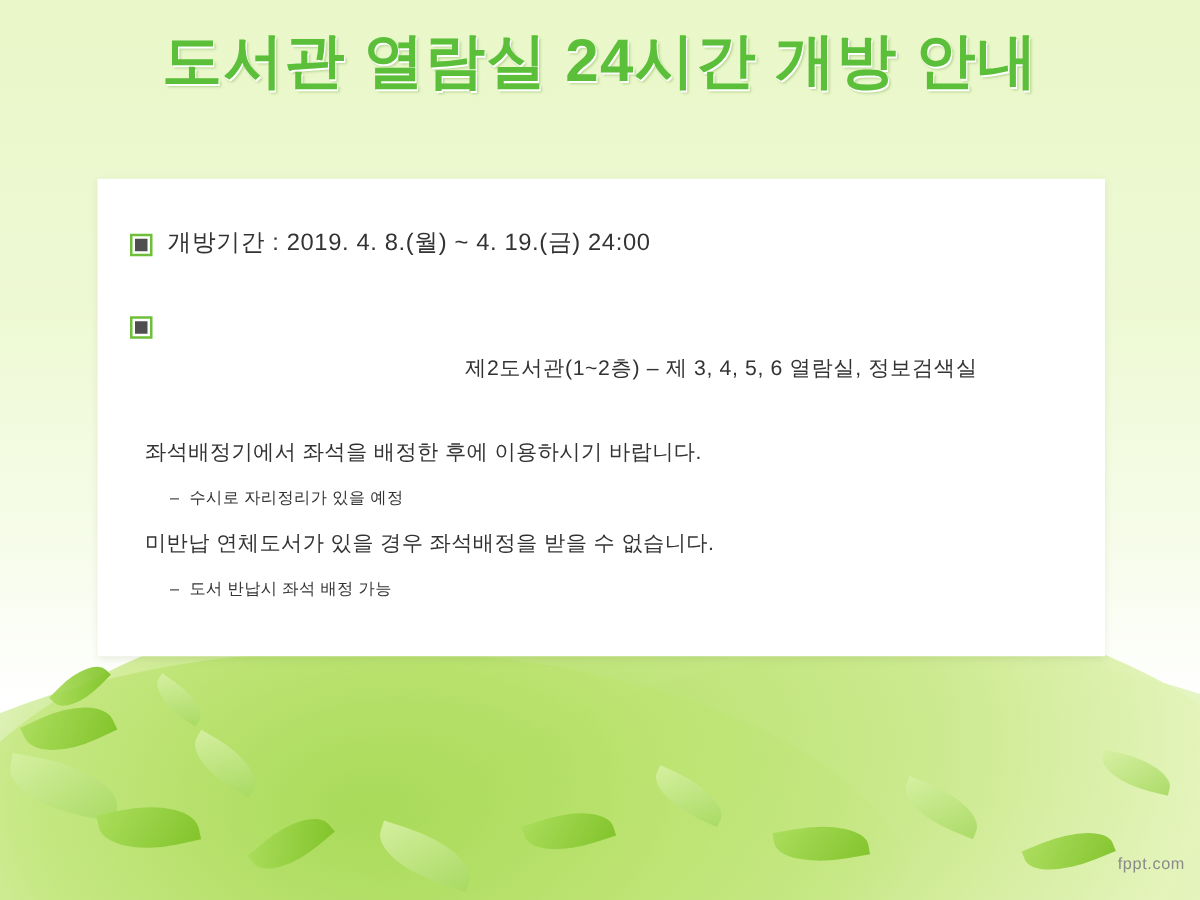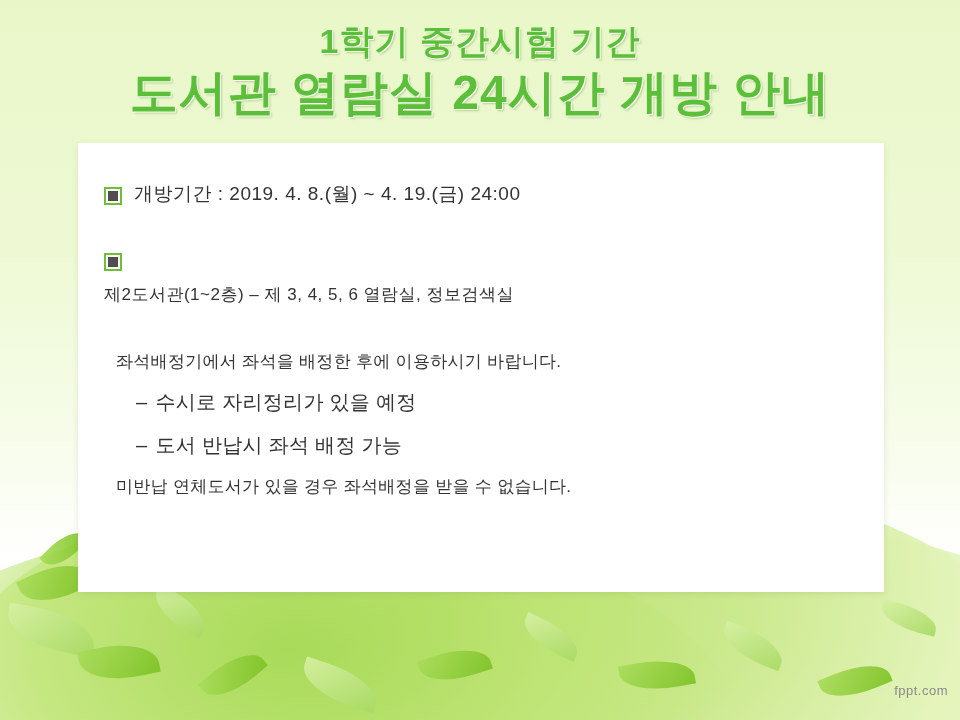--- a/index.html
+++ b/index.html
@@ -83,21 +83,21 @@
     letter-spacing: 1px;
   }
   .title-line.second {
     font-size: 48px;
   }
   .panel {
     position: absolute;
     left: 78px;
     top: 143px;
     width: 806px;
-    height: 449px;
+    height: 382px;
     background: #ffffff;
     box-shadow: 0 2px 6px rgba(120,150,90,0.18);
   }
   .panel-inner {
     padding: 38px 26px 10px 26px;
   }
   .row {
     display: flex;
     align-items: flex-start;
     margin-bottom: 6px;
@@ -125,20 +125,21 @@
     background: #6fbf3a;
   }
   .line-main {
     font-size: 19px;
     color: #333333;
     letter-spacing: 0.5px;
   }
   .line-sub {
     font-size: 17px;
     color: #333333;
+    margin-left: 268px;
     margin-top: 12px;
     letter-spacing: 0.5px;
   }
   .section-gap {
     height: 34px;
   }
   .notice-title {
     font-size: 17px;
     color: #67b62f;
     font-weight: bold;
@@ -149,21 +150,21 @@
     margin-left: 12px;
   }
   .notice-item {
     font-size: 17px;
     color: #333333;
     margin-bottom: 16px;
     letter-spacing: 0.3px;
   }
   .notice-item.dash {
     margin-left: 20px;
-    font-size: 20px;
+    font-size: 13px;
   }
   .notice-item.dash::before {
     content: "\2013";
     margin-right: 8px;
     color: #333333;
   }
   .watermark {
     position: absolute;
     right: 12px;
     bottom: 22px;
@@ -192,21 +193,20 @@
     <div class="leaf pale" style="left:520px; bottom:70px; width:62px; height:26px; transform:rotate(25deg);"></div>
     <div class="leaf" style="left:620px; bottom:30px; width:74px; height:30px; transform:rotate(-10deg);"></div>
     <div class="leaf pale" style="left:720px; bottom:60px; width:66px; height:28px; transform:rotate(22deg);"></div>
     <div class="leaf" style="left:820px; bottom:25px; width:70px; height:28px; transform:rotate(-22deg);"></div>
     <div class="leaf pale" style="left:880px; bottom:90px; width:58px; height:24px; transform:rotate(14deg);"></div>
     <div class="leaf" style="left:40px; bottom:160px; width:48px; height:22px; transform:rotate(-45deg);"></div>
     <div class="leaf pale" style="left:120px; bottom:150px; width:46px; height:20px; transform:rotate(35deg);"></div>
   </div>
 
   <div class="title-block">
-    <div class="title-line">1학기 중간시험 기간</div>
     <div class="title-line second">도서관 열람실 24시간 개방 안내</div>
   </div>
 
   <div class="panel">
     <div class="panel-inner">
 
       <div class="row">
         <span class="bullet-sq"></span>
         <span class="line-main">개방기간 : 2019. 4. 8.(월) ~ 4. 19.(금) 24:00</span>
       </div>
@@ -217,22 +217,22 @@
         <span class="bullet-sq"></span>
       </div>
       <div class="line-sub">제2도서관(1~2층) – 제 3, 4, 5, 6 열람실, 정보검색실</div>
 
       <div class="section-gap"></div>
 
 
       <div class="notice-body">
         <div class="notice-item">좌석배정기에서 좌석을 배정한 후에 이용하시기 바랍니다.</div>
         <div class="notice-item dash">수시로 자리정리가 있을 예정</div>
+        <div class="notice-item">미반납 연체도서가 있을 경우 좌석배정을 받을 수 없습니다.</div>
         <div class="notice-item dash">도서 반납시 좌석 배정 가능</div>
-        <div class="notice-item">미반납 연체도서가 있을 경우 좌석배정을 받을 수 없습니다.</div>
       </div>
 
     </div>
   </div>
 
   <div class="watermark">fppt.com</div>
 
 </div>
 
 </body></html>

